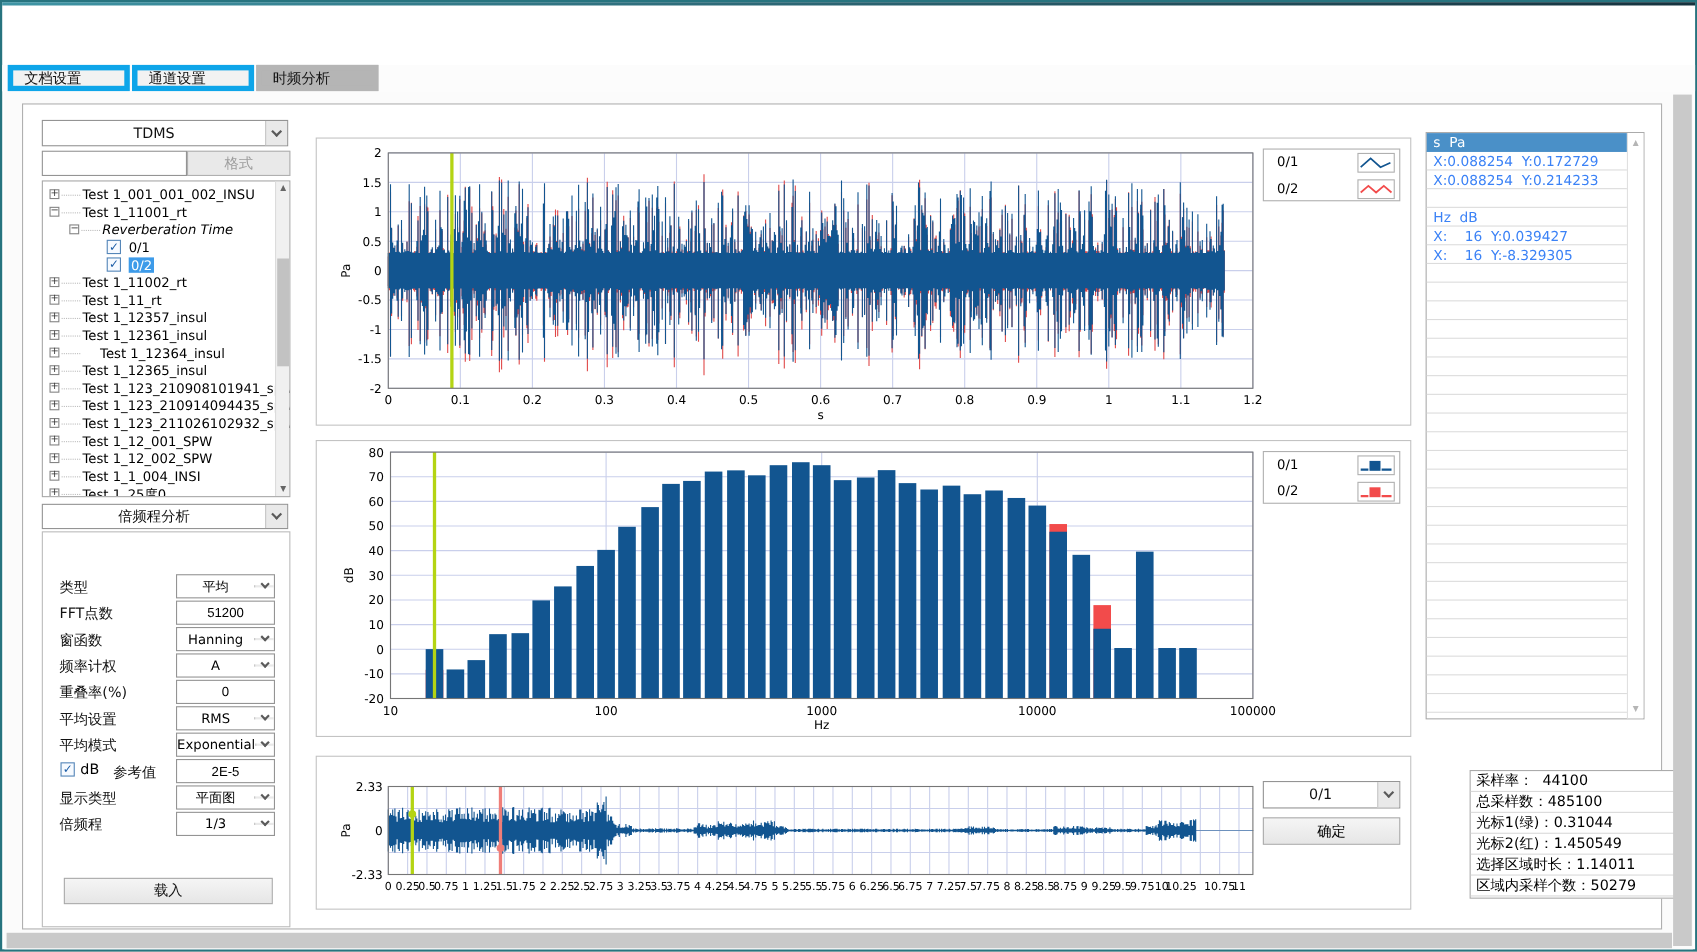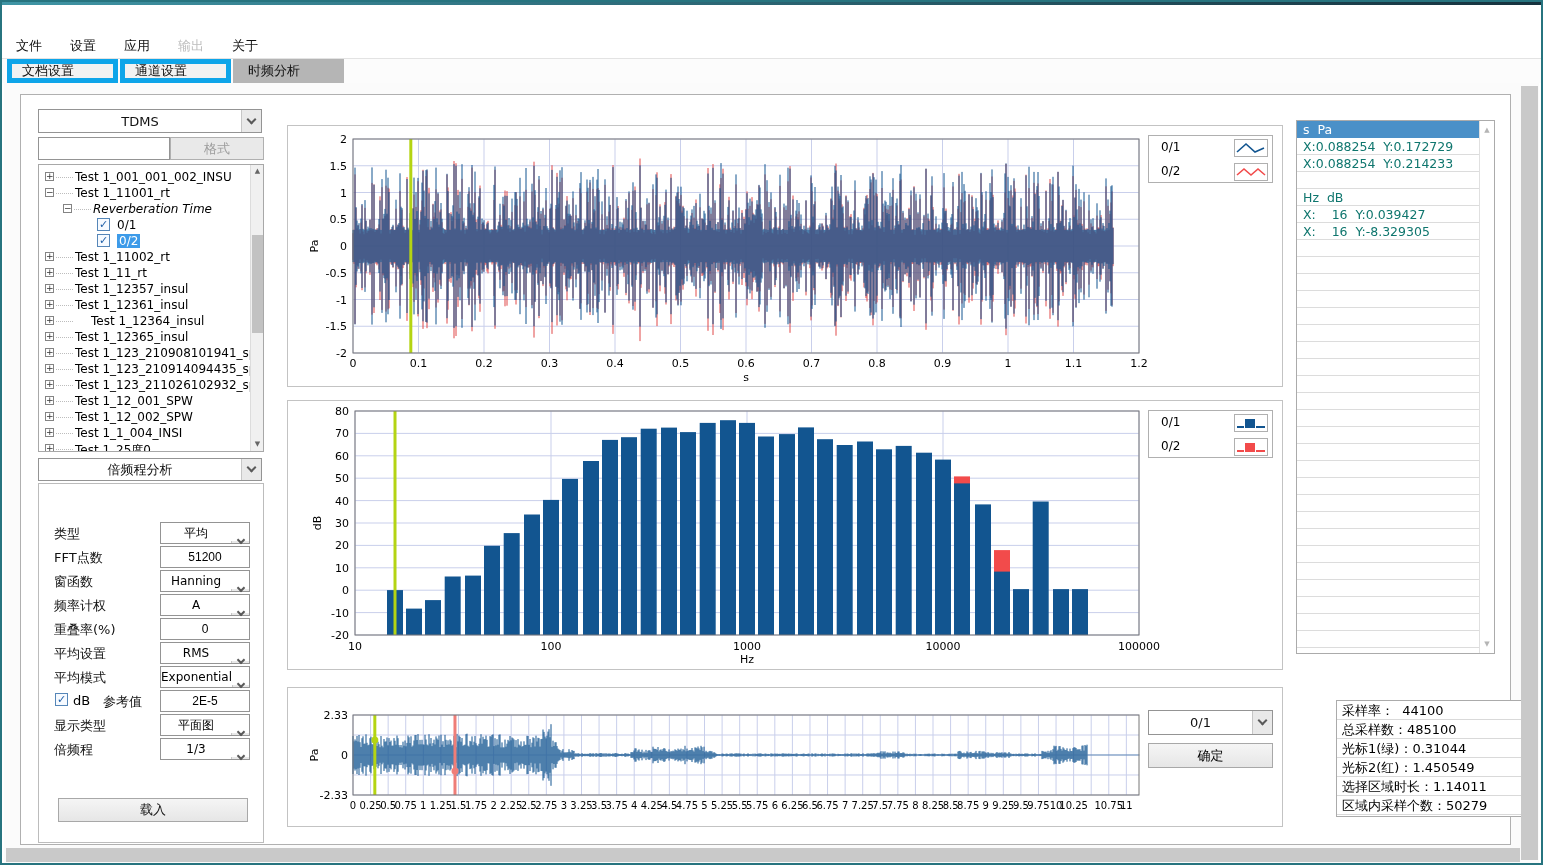--- a/index.html
+++ b/index.html
@@ -82,21 +82,21 @@
   #tree-sb .sb-thumb { position:absolute; left:1px; top:70px; width:11px; height:98px; background:#c2c2c2; }
 
   #analysis-combo { left:36px; top:456px; width:224px; height:23px; }
 
   #params { position:absolute; left:36px; top:481px; width:226px; height:360px;
     background:#fff; border:1px solid #bcbcbc; }
   .prow { position:absolute; left:0; width:226px; height:22px; }
   .plabel { position:absolute; left:15px; top:3px; font-size:13px; color:#111; white-space:nowrap; }
   .pctrl { position:absolute; left:121px; top:0; width:90px; height:22px; }
   .combo-sm { position:absolute; inset:0; background:#fff; border:1px solid #949494;
-    display:flex; align-items:flex-end; }
+    display:flex; align-items:center; }
   .combo-sm .val { flex:1; text-align:center; font-size:12px; align-self:center; white-space:nowrap; }
   .combo-sm .arrowbtn { width:18px; background:#e9e9e9; border-left:1px solid #c6c6c6;
     display:flex; align-items:center; justify-content:center; }
   .combo-sm .chev { width:6px; height:6px; }
   .pinput { position:absolute; inset:0; border:1px solid #949494; background:#fff;
     text-align:center; font-size:12px; width:90px; height:22px; }
   .pcheck { position:absolute; left:16px; top:3px; }
   .pchecklabel { position:absolute; left:34px; top:3px; font-size:13px; }
   .prow .plabel.second { left:64px; }
   #load-btn { position:absolute; left:19px; top:314px; width:190px; height:24px;
@@ -118,21 +118,21 @@
 
   #channel-combo { left:1146px; top:708px; width:125px; height:25px; }
   #confirm-btn { position:absolute; left:1146px; top:741px; width:125px; height:25px;
     background:linear-gradient(#f5f5f5,#e6e6e6); border:1px solid #a8a8a8; font-size:13px;
     display:flex; align-items:center; justify-content:center; }
 
   
   #readouts { position:absolute; left:1294px; top:118px; width:199px; height:534px;
     background:#fff; border:1px solid #ababab; }
   .ro-row { position:absolute; left:0; width:183px; height:17px; border-bottom:1px solid #dcdcdc;
-    font-size:12.5px; color:#0f766e; white-space:pre; padding-left:6px; line-height:17px; }
+    font-size:12.5px; color:#3b82f6; white-space:pre; padding-left:6px; line-height:17px; }
   .ro-row.selected { background:#4a90c8; color:#fff; border-bottom-color:#4a90c8; }
   #ro-sb { position:absolute; right:0; top:0; width:15px; height:100%; background:#fff;
     border-left:1px solid #e0e0e0; }
   #ro-sb .sb-up,#ro-sb .sb-dn { position:absolute; left:0; width:14px; height:14px; font-size:7px;
     color:#b5b5b5; text-align:center; line-height:14px; }
   #ro-sb .sb-up { top:2px; } #ro-sb .sb-dn { bottom:2px; }
 
   
   #infolist { position:absolute; left:1294px; top:698px; width:199px; height:117px;
     background:#fff; border:1px solid #ababab;margin-left:40px; }
@@ -141,27 +141,20 @@
 
   svg text { font-family:"DejaVu Sans","Liberation Sans",sans-serif; }
 </style>
 </head>
 <body>
 
 <div id="window">
   <div id="top-edge"></div>
 
 
-  <div id="menubar">
-      <div class="menu-item">文件</div>
-      <div class="menu-item">设置</div>
-      <div class="menu-item">应用</div>
-      <div class="menu-item disabled">输出</div>
-      <div class="menu-item">关于</div>
-    </div>
   <div id="tabstrip">
       <div class="tab" style="left: 5px;">文档设置</div>
       <div class="tab" style="left: 118px;">通道设置</div>
       <div class="tab active" style="left: 231px;">时频分析</div>
     </div>
 
   <div id="content">
     <div id="abs">
       <div id="main-panel"></div>
 

